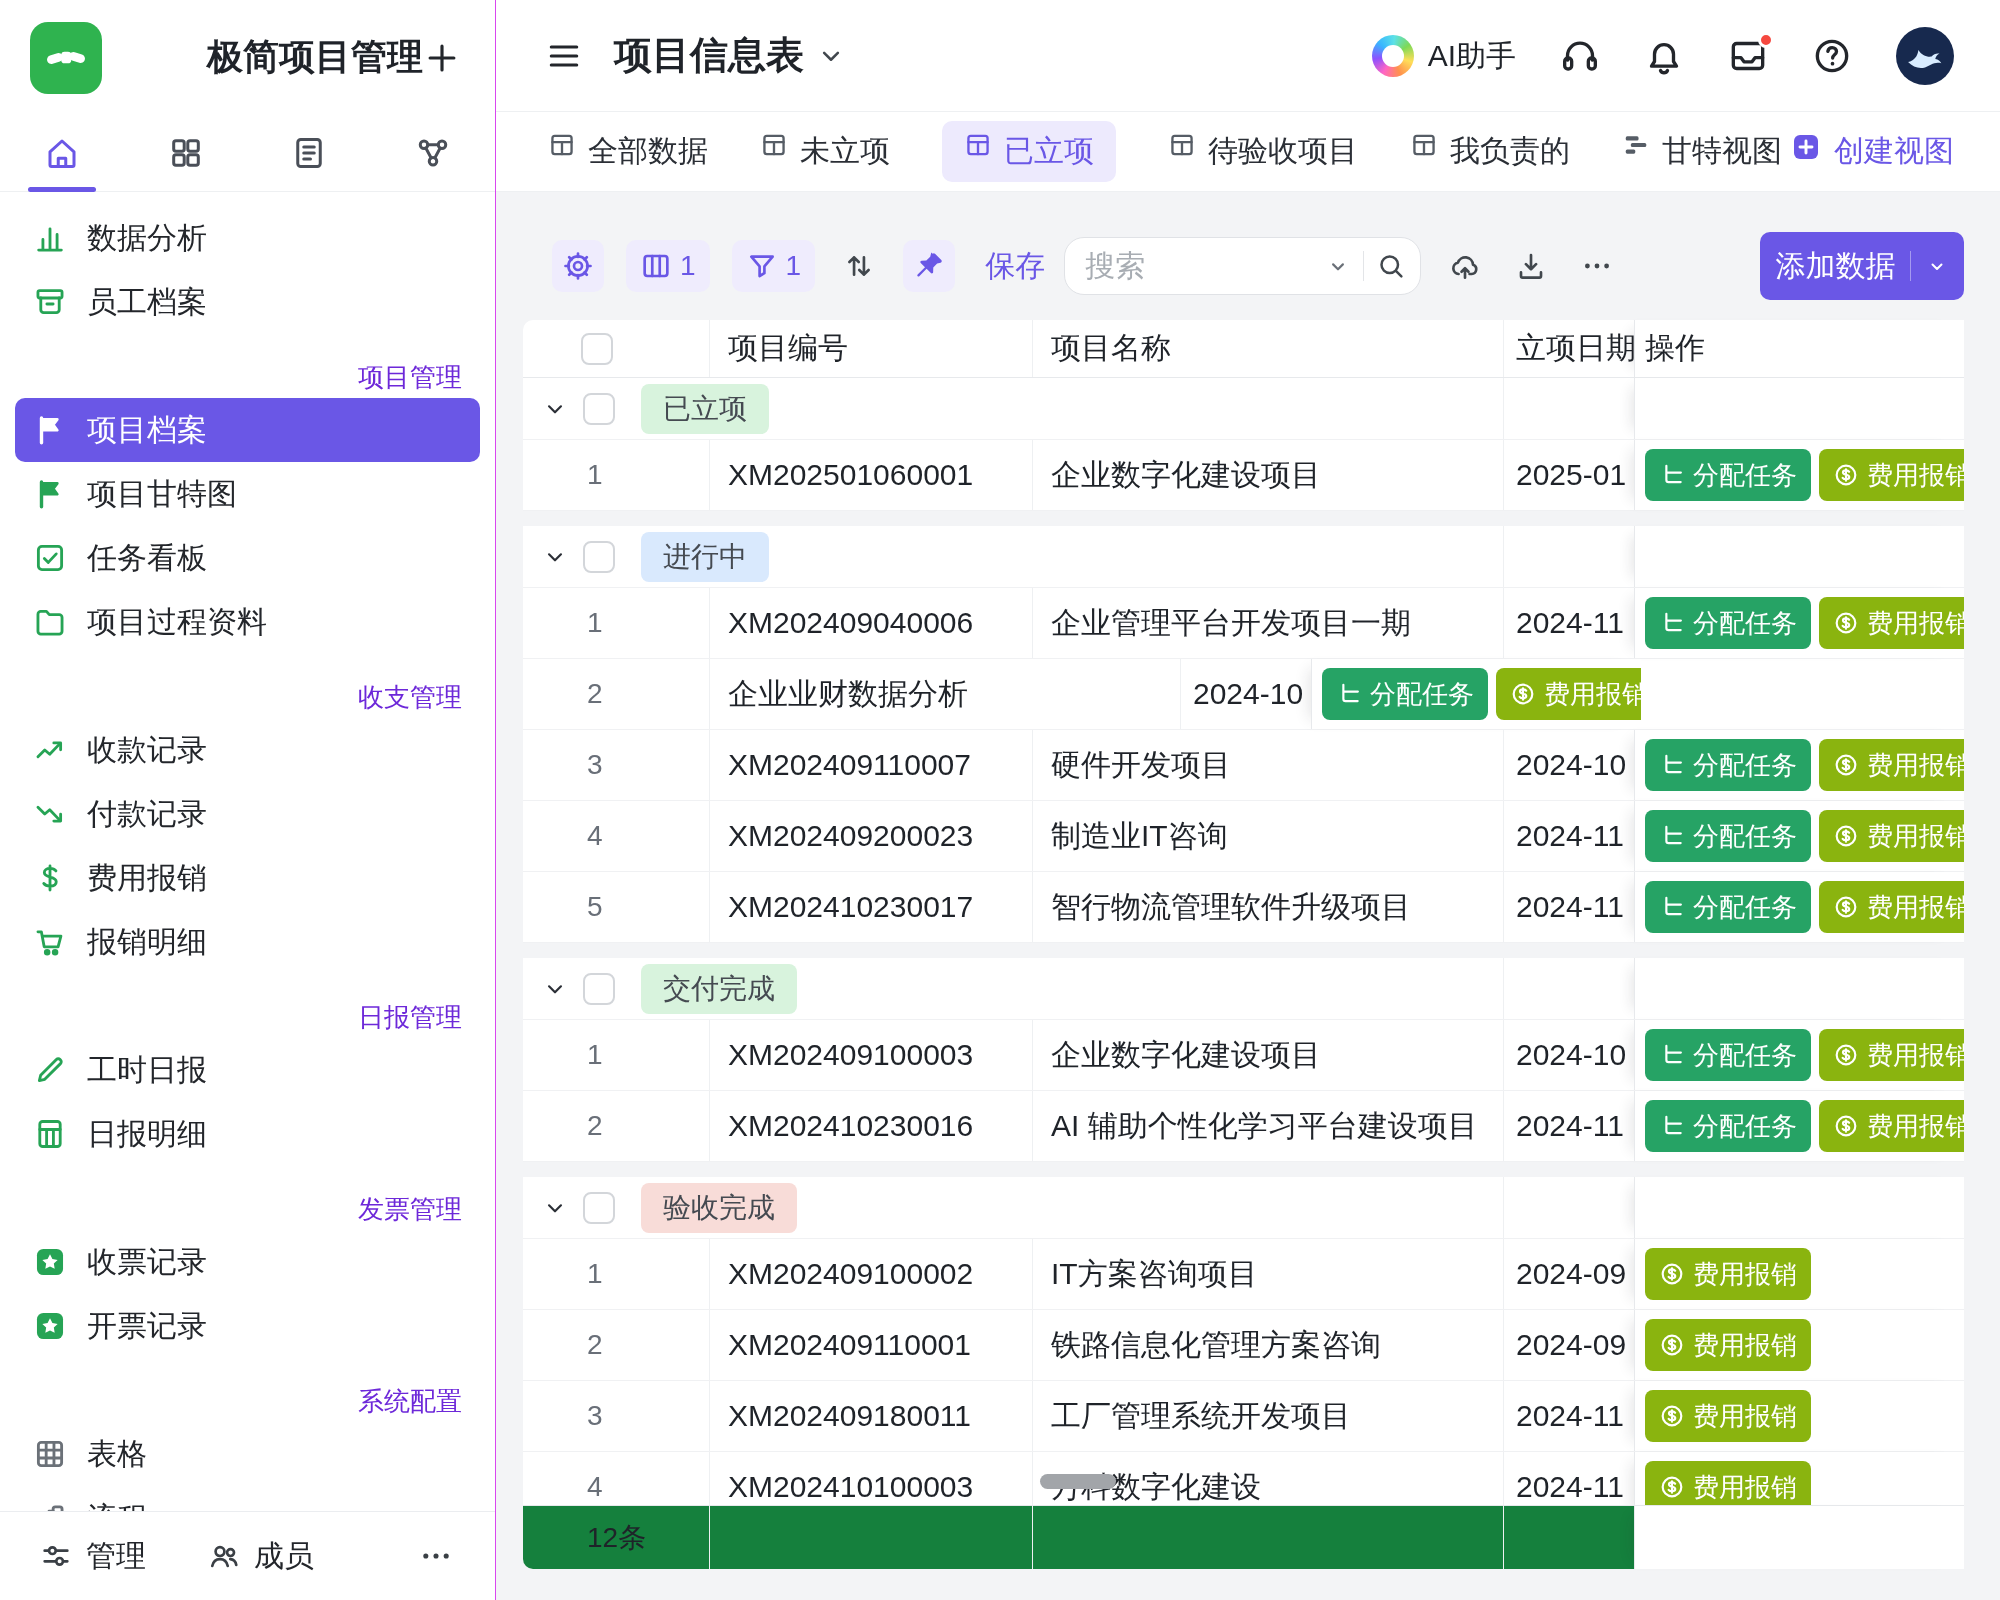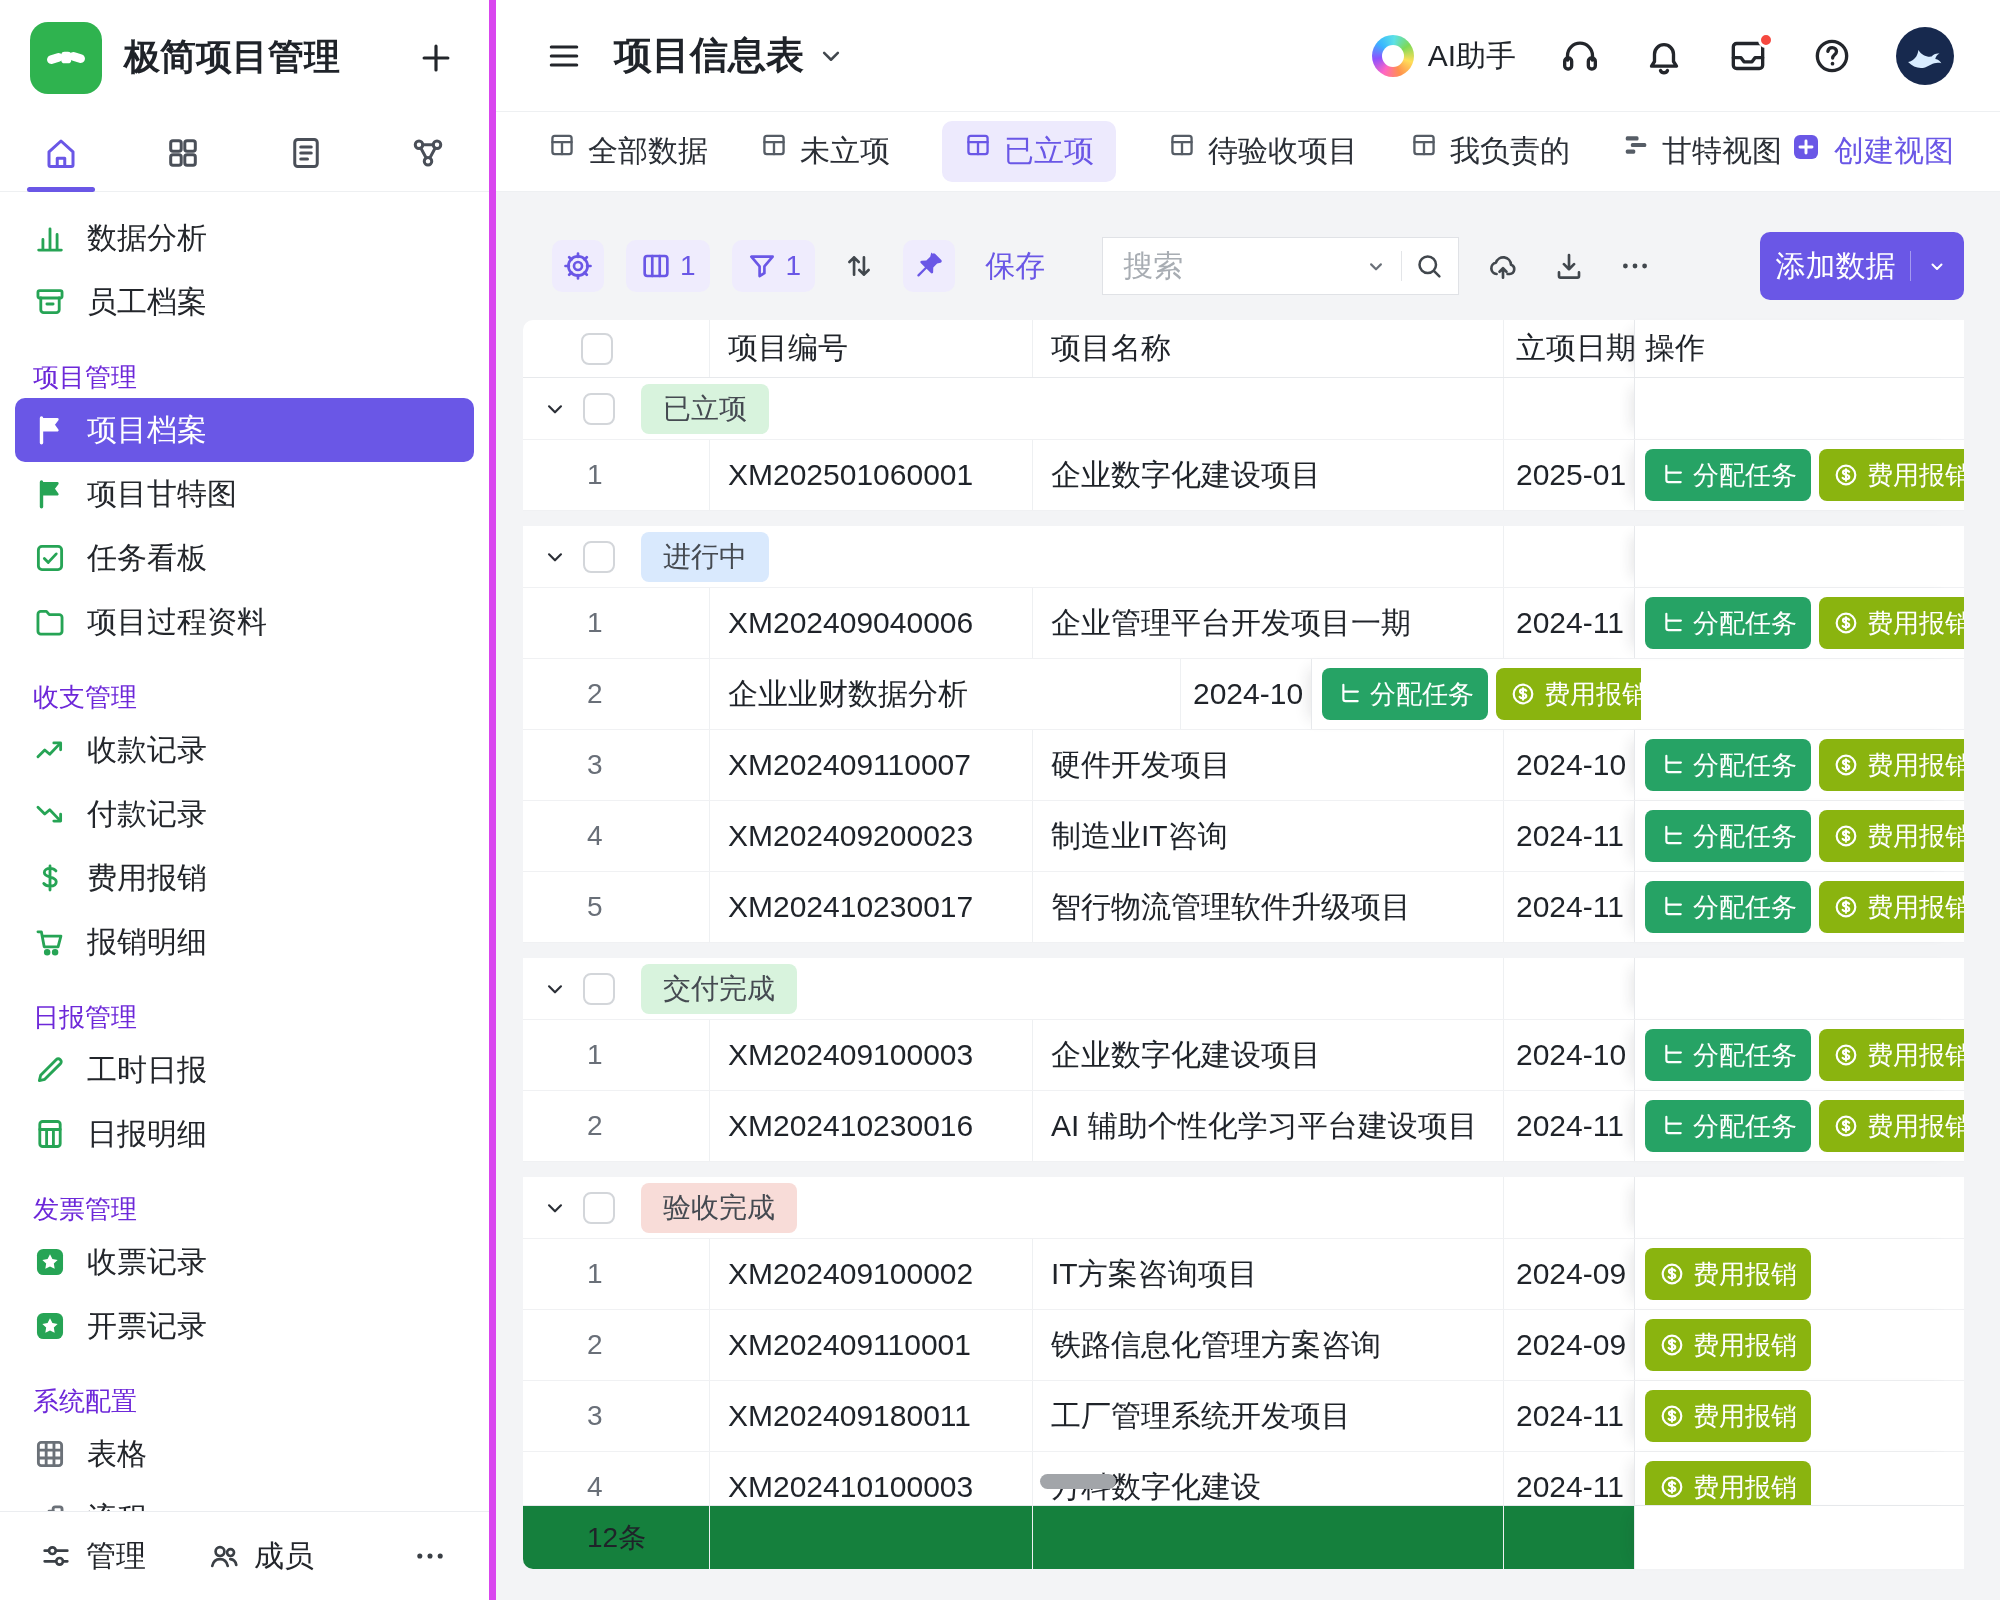--- a/index.html
+++ b/index.html
@@ -5,21 +5,21 @@
   * { margin:0; padding:0; box-sizing:border-box; }
   html,body { width:2000px; height:1600px; }
   body {
     font-family:"Liberation Sans","DejaVu Sans",sans-serif;
     color:#1f2329; background:#fff; overflow:hidden;
   }
   svg { display:block; width:100%; height:100%; }
   .app { display:flex; width:2000px; height:1600px; }
 
   
-  .sidebar { width:496px; flex:none; background:#fff; border-right:7px solid #d946ef; display:flex; flex-direction:column; }
+  .sidebar { width:496px; flex:none; background:#fff; border-right:1px solid #d946ef; display:flex; flex-direction:column;text-align:right; }
   .sb-header { height:115px; flex:none; display:flex; align-items:center; padding:0 34px 0 30px; }
   .logo { width:72px; height:72px; border-radius:18px; background:var(--logo-green); flex:none;
           display:flex; align-items:center; justify-content:center; }
   .logo svg { width:46px; height:46px; }
   .app-title { font-size:36px; font-weight:700; margin-left:22px; flex:1; white-space:nowrap; }
   .sb-plus { width:38px; height:38px; color:#23262b; cursor:pointer; }
   .sb-tabs { height:77px; flex:none; display:flex; border-bottom:1px solid #eef0f2; }
   .sb-tab { flex:1; display:flex; align-items:center; justify-content:center; position:relative; color:#4a4f58; cursor:pointer; }
   .sb-tab .sbt-ic { width:36px; height:36px; }
   .sb-tab.active { color:var(--accent); }
@@ -73,21 +73,21 @@
   .toolbar > * + * { margin-left:22px; }
   .ti { display:inline-block; }
   .tbtn { height:52px; min-width:52px; border-radius:10px; background:var(--accent-light); color:var(--accent);
       display:flex; align-items:center; justify-content:center; cursor:pointer; }
   .tbtn .ti { width:32px; height:32px; }
   .tbtn.wide { padding:0 14px; gap:8px; }
   .tcount { font-size:28px; color:var(--accent); }
   .tplain { width:44px; height:52px; display:flex; align-items:center; justify-content:center; color:#41474d; cursor:pointer; }
   .tplain .ti { width:32px; height:32px; }
   .tsave { font-size:30px; color:var(--accent); cursor:pointer; margin-left:30px; }
-  .searchbox { width:357px; height:58px; margin-left:57px; background:#fff; border:1px solid #e0e2e6; border-radius:0;
+  .searchbox { width:357px; height:58px; margin-left:19px; background:#fff; border:1px solid #e0e2e6; border-radius:20px;
       display:flex; align-items:center; padding:0 14px 0 20px; }
   .sinput { flex:1; min-width:0; border:none; outline:none; font-size:30px; color:#23262b; background:transparent;
       font-family:inherit; }
   .sinput::placeholder { color:#a8adb3; }
   .scaret { width:26px; height:26px; color:#6a7078; cursor:pointer; }
   .sdiv { width:1px; height:30px; background:#e3e5e8; margin:0 12px; }
   .sicon { width:30px; height:30px; color:#41474d; cursor:pointer; }
   .add-btn { margin-left:auto; height:68px; width:204px; background:var(--accent); border-radius:10px; color:#fff;
       font-size:30px; display:flex; align-items:center; justify-content:center; gap:14px; cursor:pointer; }
   .adiv { width:1px; height:30px; background:rgba(255,255,255,.4); }

